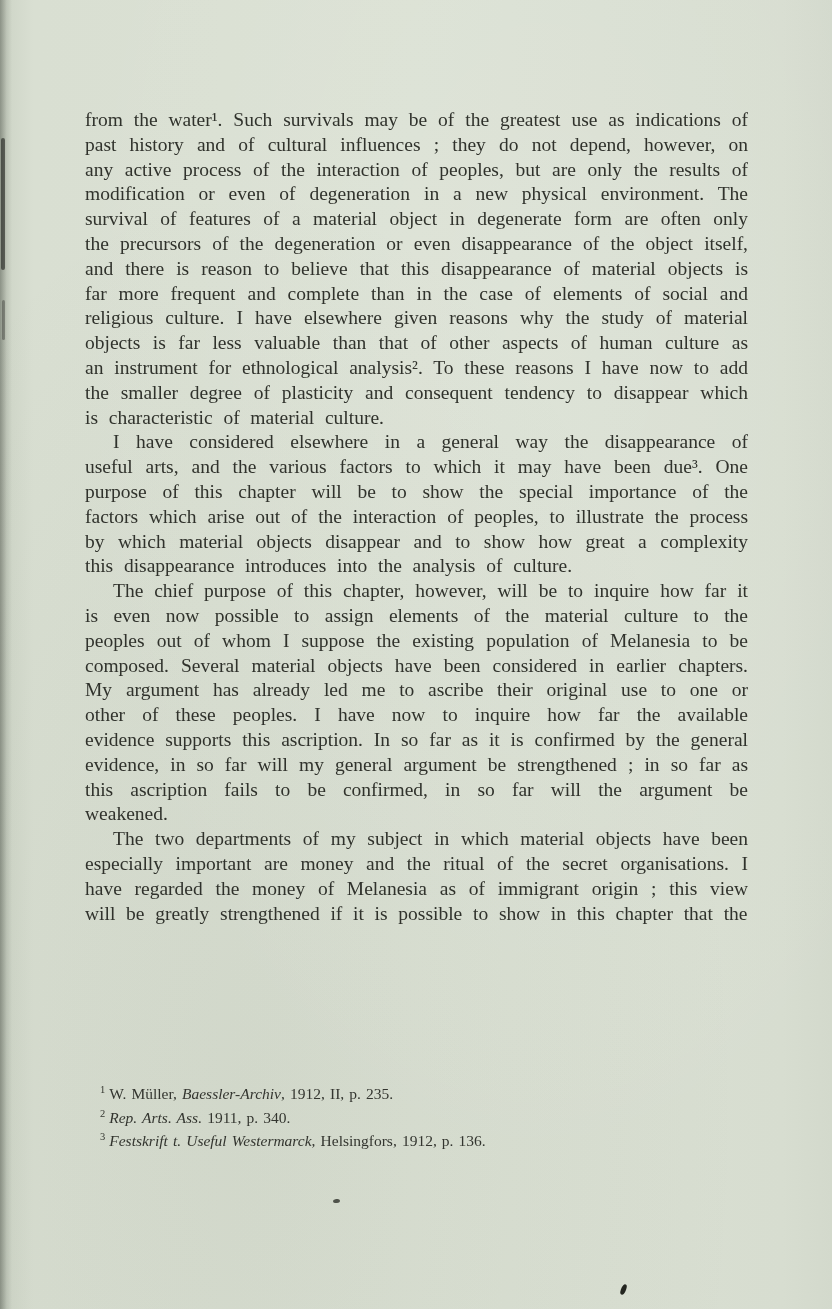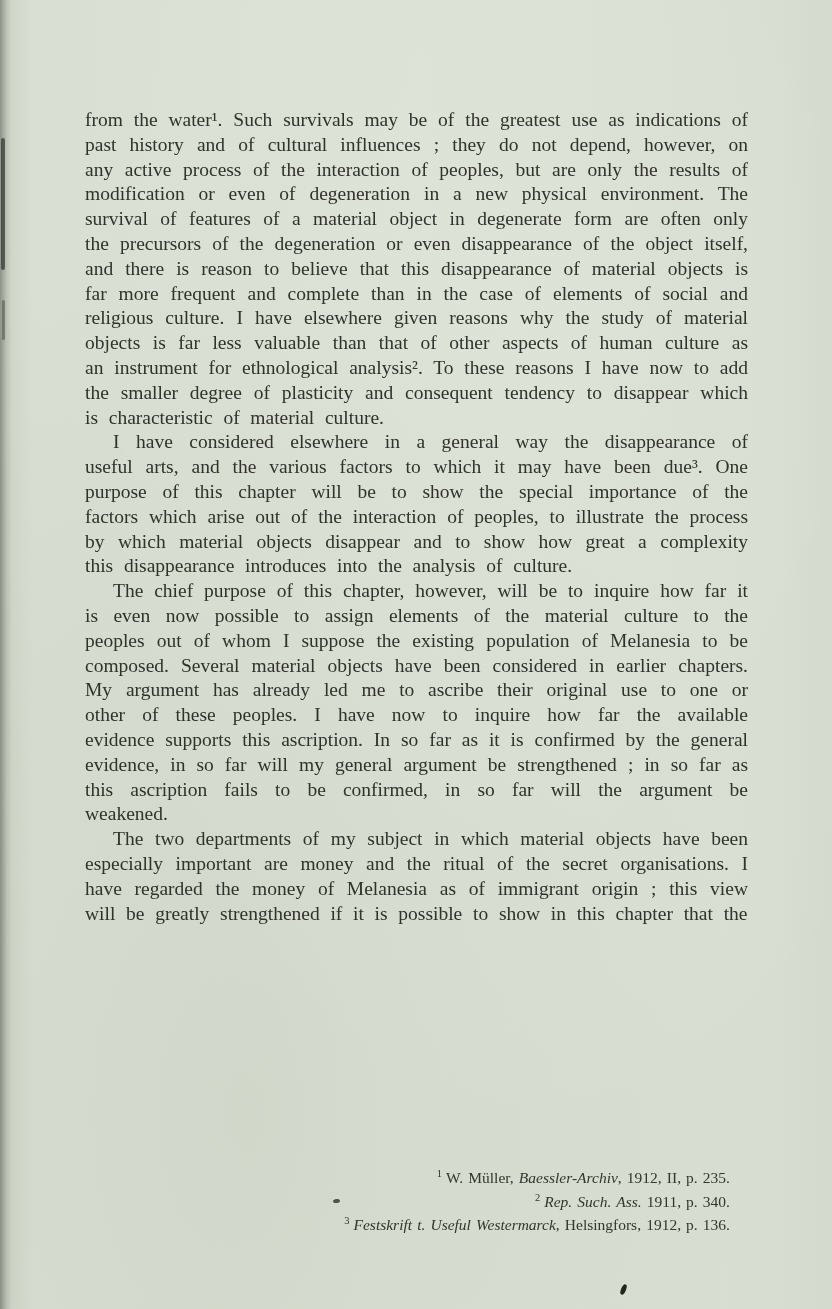--- a/index.html
+++ b/index.html
@@ -73,21 +73,21 @@
     font-size: 19.5px;
     line-height: 24.8px;
     word-spacing: 0.30em;
     color: var(--ink, #30322c);
   }
   .text-block p.indent {
     text-indent: 28px;
   }
   
   .footnotes {
-    position: absolute; top: 1164px; left: 100px; width: 630px; text-align: right;
+    position: absolute; top: 1080px; left: 100px; width: 630px;
   }
   .footnotes p {
     margin: 0;
     font-size: 15.5px;
     line-height: 19.5px;
     word-spacing: 0.08em;
     color: #33352f;
   }
   .footnotes sup {
     font-size: 10.5px;
@@ -109,17 +109,17 @@
 
   <main class="text-block">
     <p>from the water¹.  Such survivals may be of the greatest use as indications of past history and of cultural influences&nbsp;; they do not depend, however, on any active process of the interaction of peoples, but are only the results of modification or even of degeneration in a new physical environment.  The survival of features of a material object in degenerate form are often only the precursors of the degeneration or even disappearance of the object itself, and there is reason to believe that this disappearance of material objects is far more frequent and complete than in the case of elements of social and religious culture.  I have elsewhere given reasons why the study of material objects is far less valuable than that of other aspects of human culture as an instrument for ethnological analysis².  To these reasons I have now to add the smaller degree of plasticity and consequent tendency to disappear which is characteristic of material culture.</p>
     <p class="indent">I have considered elsewhere in a general way the disappearance of useful arts, and the various factors to which it may have been due³.  One purpose of this chapter will be to show the special importance of the factors which arise out of the interaction of peoples, to illustrate the process by which material objects disappear and to show how great a complexity this disappearance introduces into the analysis of culture.</p>
     <p class="indent">The chief purpose of this chapter, however, will be to inquire how far it is even now possible to assign elements of the material culture to the peoples out of whom I suppose the existing population of Melanesia to be composed.  Several material objects have been considered in earlier chapters.  My argument has already led me to ascribe their original use to one or other of these peoples.  I have now to inquire how far the available evidence supports this ascription.  In so far as it is confirmed by the general evidence, in so far will my general argument be strengthened&nbsp;; in so far as this ascription fails to be confirmed, in so far will the argument be weakened.</p>
     <p class="indent">The two departments of my subject in which material objects have been especially important are money and the ritual of the secret organisations.  I have regarded the money of Melanesia as of immigrant origin&nbsp;; this view will be greatly strengthened if it is possible to show in this chapter that the</p>
   </main>
 
   <footer class="footnotes">
     <p><sup>1</sup><span>W. Müller, </span><i class="fn-italic">Baessler-Archiv</i><span>, 1912, II, p. 235.</span></p>
-    <p><sup>2</sup><span></span><i class="fn-italic">Rep. Such. Ass.</i><span> 1911, p. 340.</span></p>
+    <p><sup>2</sup><span></span><i class="fn-italic">Rep. Arts. Ass.</i><span> 1911, p. 340.</span></p>
     <p><sup>3</sup><span></span><i class="fn-italic">Festskrift t. Useful Westermarck</i><span>, Helsingfors, 1912, p. 136.</span></p>
   </footer>
 
 </div>
 
 </body></html>

